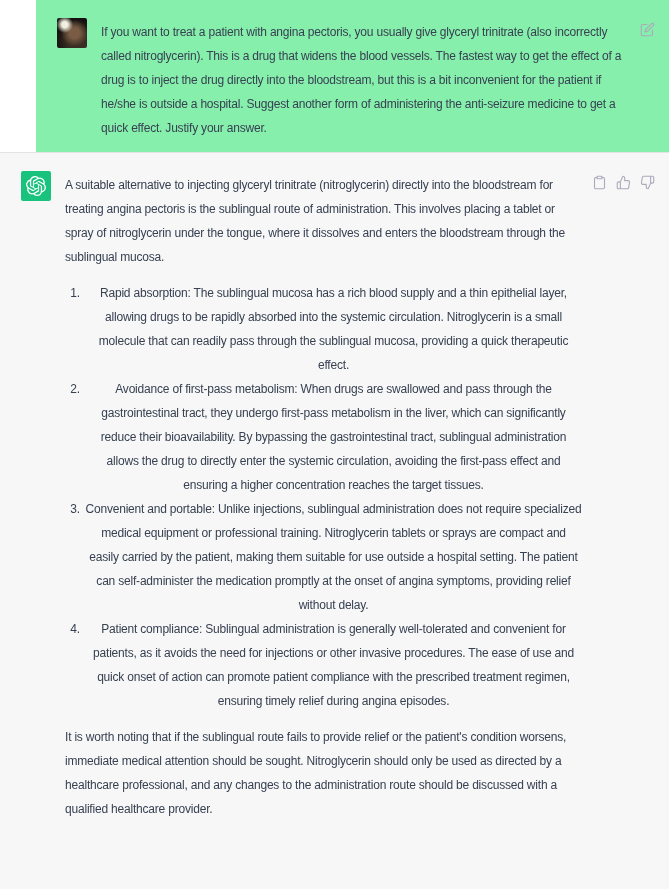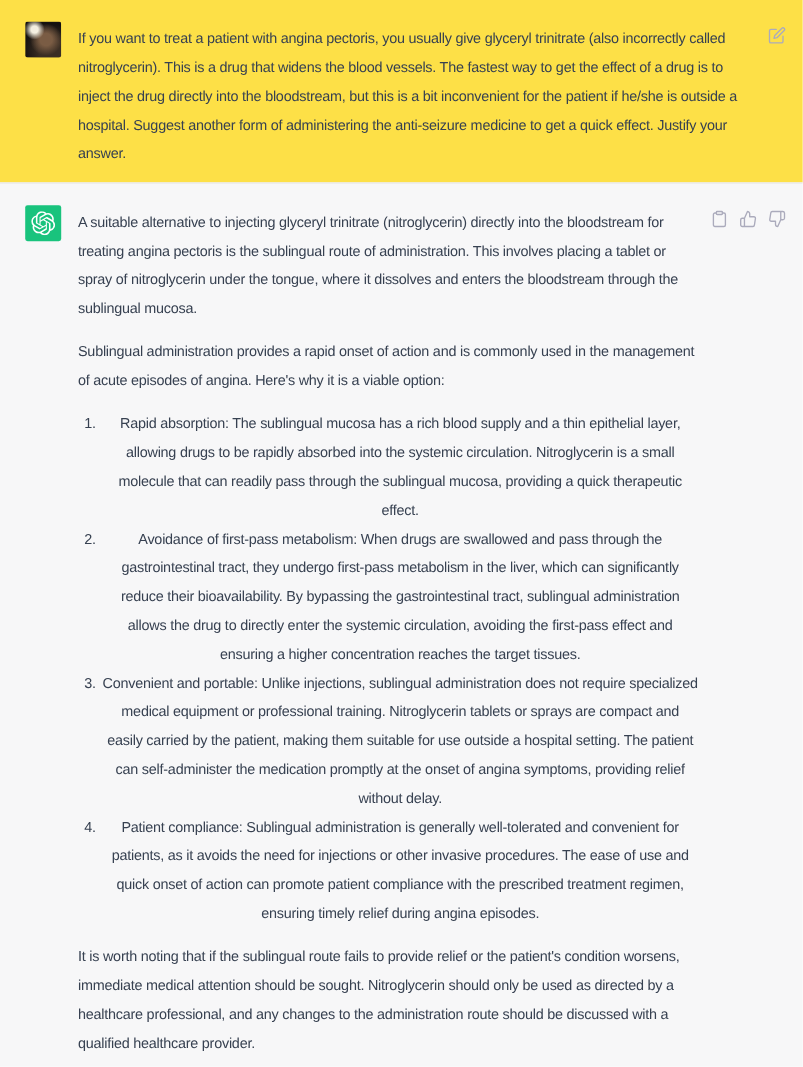--- a/index.html
+++ b/index.html
@@ -10,21 +10,21 @@
     font-family: "Liberation Sans", sans-serif;
     color: #374151;
   }
   .chat { width: 669px; }
 
   .message {
     display: flex;
     align-items: flex-start;
     padding: 18px 14px 14px 21px;
   }
-  .message.user { background: #fde047; padding-bottom: 12px; }
+  .message.user { background: #86efac; padding-bottom: 12px; margin-left: 36px; }
   .message.assistant {
     background: #f7f7f8;
     border-top: 1px solid rgba(0,0,0,0.08);
     min-height: 740px;
   }
 
   .avatar {
     width: 30px;
     height: 30px;
     border-radius: 2px;
@@ -113,21 +113,20 @@
   </div>
 
   <div class="message assistant">
     <div class="avatar bot">
       <svg viewBox="0 0 24 24">
         <path d="M22.2819 9.8211a5.9847 5.9847 0 0 0-.5157-4.9108 6.0462 6.0462 0 0 0-6.5098-2.9A6.0651 6.0651 0 0 0 4.9807 4.1818a5.9847 5.9847 0 0 0-3.9977 2.9 6.0462 6.0462 0 0 0 .7427 7.0966 5.98 5.98 0 0 0 .511 4.9107 6.051 6.051 0 0 0 6.5146 2.9001A5.9847 5.9847 0 0 0 13.2599 24a6.0557 6.0557 0 0 0 5.7718-4.2058 5.9894 5.9894 0 0 0 3.9977-2.9001 6.0557 6.0557 0 0 0-.7475-7.073zM13.2599 22.4301a4.4755 4.4755 0 0 1-2.8764-1.0408l.1419-.0804 4.7783-2.7582a.7948.7948 0 0 0 .3927-.6813v-6.7369l2.02 1.1686a.071.071 0 0 1 .038.052v5.5826a4.504 4.504 0 0 1-4.4945 4.4944zm-9.6607-4.1254a4.4708 4.4708 0 0 1-.5346-3.0137l.142.0852 4.783 2.7582a.7712.7712 0 0 0 .7806 0l5.8428-3.3685v2.3324a.0804.0804 0 0 1-.0332.0615L9.74 19.9502a4.4992 4.4992 0 0 1-6.1408-1.6455zM2.3408 7.8956a4.485 4.485 0 0 1 2.3655-1.9728V11.6a.7664.7664 0 0 0 .3879.6765l5.8144 3.3543-2.0201 1.1685a.0757.0757 0 0 1-.071 0l-4.8303-2.7865A4.504 4.504 0 0 1 2.3408 7.8956zm16.5963 3.8558L13.1038 8.364 15.1192 7.2a.0757.0757 0 0 1 .071 0l4.8303 2.7913a4.4944 4.4944 0 0 1-.6765 8.1042v-5.6772a.79.79 0 0 0-.407-.667zm2.0107-3.0231l-.142-.0852-4.7735-2.7818a.7759.7759 0 0 0-.7854 0L9.409 9.2297V6.8974a.0662.0662 0 0 1 .0284-.0615l4.8303-2.7866a4.4992 4.4992 0 0 1 6.6802 4.66zM8.3065 12.863l-2.02-1.1638a.0804.0804 0 0 1-.038-.0567V6.0742a4.4992 4.4992 0 0 1 7.3757-3.4537l-.142.0805L8.704 5.459a.7948.7948 0 0 0-.3927.6813zm1.0976-2.3654l2.602-1.4998 2.6069 1.4998v2.9994l-2.5974 1.4997-2.6067-1.4997z"></path>
       </svg>
     </div>
     <div class="msg-body">
       <p>A suitable alternative to injecting glyceryl trinitrate (nitroglycerin) directly into the bloodstream for treating angina pectoris is the sublingual route of administration. This involves placing a tablet or spray of nitroglycerin under the tongue, where it dissolves and enters the bloodstream through the sublingual mucosa.</p>
-      <p>Sublingual administration provides a rapid onset of action and is commonly used in the management of acute episodes of angina. Here's why it is a viable option:</p>
       <ol class="points">
         <li>Rapid absorption: The sublingual mucosa has a rich blood supply and a thin epithelial layer, allowing drugs to be rapidly absorbed into the systemic circulation. Nitroglycerin is a small molecule that can readily pass through the sublingual mucosa, providing a quick therapeutic effect.</li>
         <li>Avoidance of first-pass metabolism: When drugs are swallowed and pass through the gastrointestinal tract, they undergo first-pass metabolism in the liver, which can significantly reduce their bioavailability. By bypassing the gastrointestinal tract, sublingual administration allows the drug to directly enter the systemic circulation, avoiding the first-pass effect and ensuring a higher concentration reaches the target tissues.</li>
         <li>Convenient and portable: Unlike injections, sublingual administration does not require specialized medical equipment or professional training. Nitroglycerin tablets or sprays are compact and easily carried by the patient, making them suitable for use outside a hospital setting. The patient can self-administer the medication promptly at the onset of angina symptoms, providing relief without delay.</li>
         <li>Patient compliance: Sublingual administration is generally well-tolerated and convenient for patients, as it avoids the need for injections or other invasive procedures. The ease of use and quick onset of action can promote patient compliance with the prescribed treatment regimen, ensuring timely relief during angina episodes.</li>
       </ol>
       <p>It is worth noting that if the sublingual route fails to provide relief or the patient's condition worsens, immediate medical attention should be sought. Nitroglycerin should only be used as directed by a healthcare professional, and any changes to the administration route should be discussed with a qualified healthcare provider.</p>
     </div>
     <div class="actions">
       <button class="icon-btn" aria-label="Copy">

